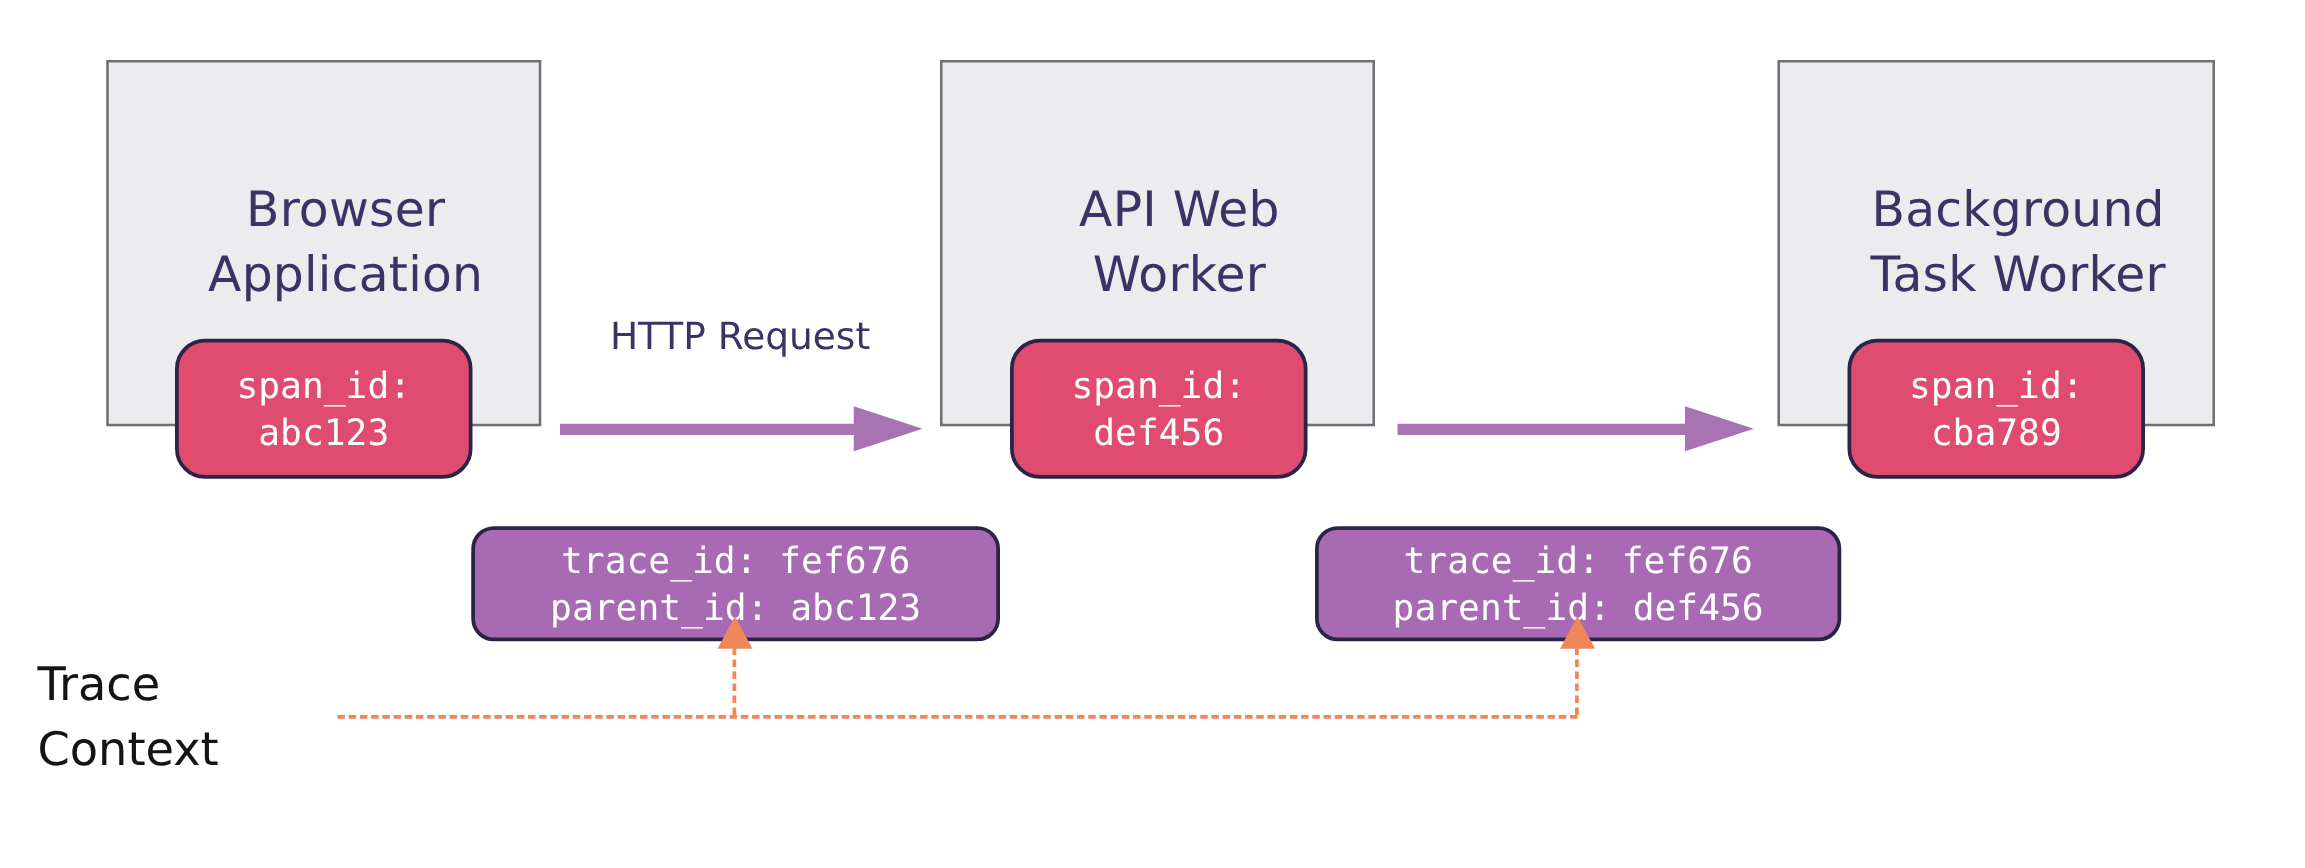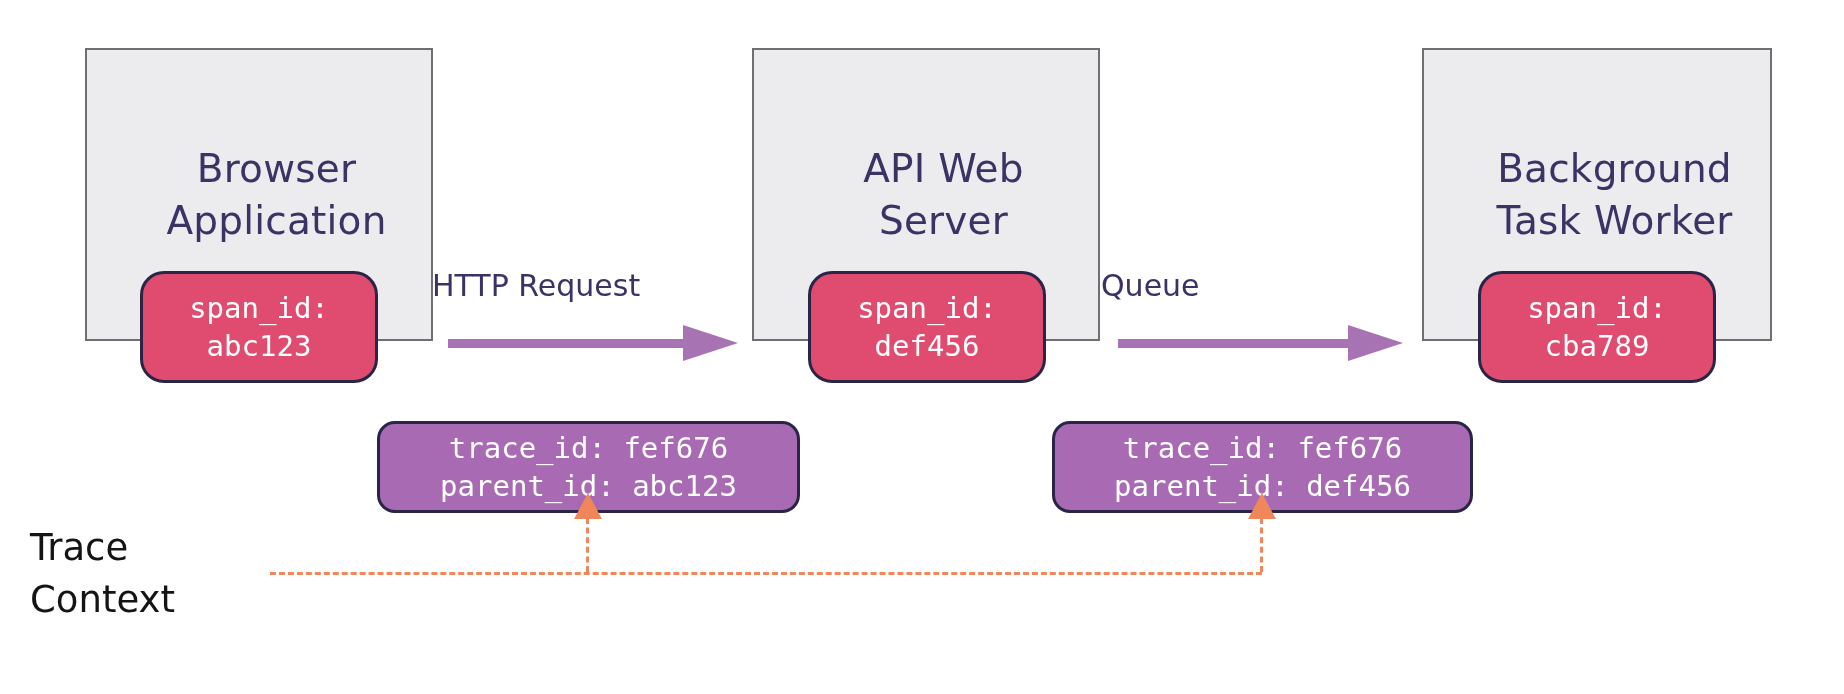--- a/index.html
+++ b/index.html
@@ -31,21 +31,21 @@
   
   .span-badge{position:absolute;top:271px;width:238px;height:112px;
     background:var(--badge-fill);border:3px solid var(--dark-border);border-radius:24px;
     display:flex;flex-direction:column;align-items:center;justify-content:center;
     color:#ffffff;font-family:"DejaVu Sans Mono",monospace;font-size:29px;line-height:38px;}
   #badge0{left:140px;}
   #badge1{left:808px;}
   #badge2{left:1478px;}
 
   
-  .flow-label{position:absolute;top:268px;width:320px;
+  .flow-label{position:absolute;top:252px;width:320px;text-align:center;
     color:var(--label-text);font-size:30px;font-weight:500;}
   #flowlabel0{left:432px;}
   #flowlabel1{left:1101px;}
   .shaft{position:absolute;top:339px;height:9px;background:var(--arrow-purple);}
   #shaft0{left:448px;width:240px;}
   #shaft1{left:1118px;width:234px;}
   .head{position:absolute;top:325px;width:0;height:0;
     border-top:18px solid transparent;border-bottom:18px solid transparent;
     border-left:55px solid var(--arrow-purple);}
   #head0{left:683px;}
@@ -80,21 +80,21 @@
 <body>
 
 <div class="canvas">
 
   <div class="service" id="svc0">
     <div class="service-title">Browser
 Application</div>
   </div>
   <div class="service" id="svc1">
     <div class="service-title">API Web
-Server</div>
+Worker</div>
   </div>
   <div class="service" id="svc2">
     <div class="service-title">Background
 Task Worker</div>
   </div>
 
   <div class="span-badge" id="badge0">
     <div>span_id:</div>
     <div>abc123</div>
   </div>
@@ -104,21 +104,20 @@
   </div>
   <div class="span-badge" id="badge2">
     <div>span_id:</div>
     <div>cba789</div>
   </div>
 
   <div class="flow-label" id="flowlabel0">HTTP Request</div>
   <div class="shaft" id="shaft0"></div>
   <div class="head" id="head0"></div>
 
-  <div class="flow-label" id="flowlabel1">Queue</div>
   <div class="shaft" id="shaft1"></div>
   <div class="head" id="head1"></div>
 
   <div class="trace-box" id="trace0">
     <div>trace_id: fef676</div>
     <div>parent_id: abc123</div>
   </div>
   <div class="trace-box" id="trace1">
     <div>trace_id: fef676</div>
     <div>parent_id: def456</div>

